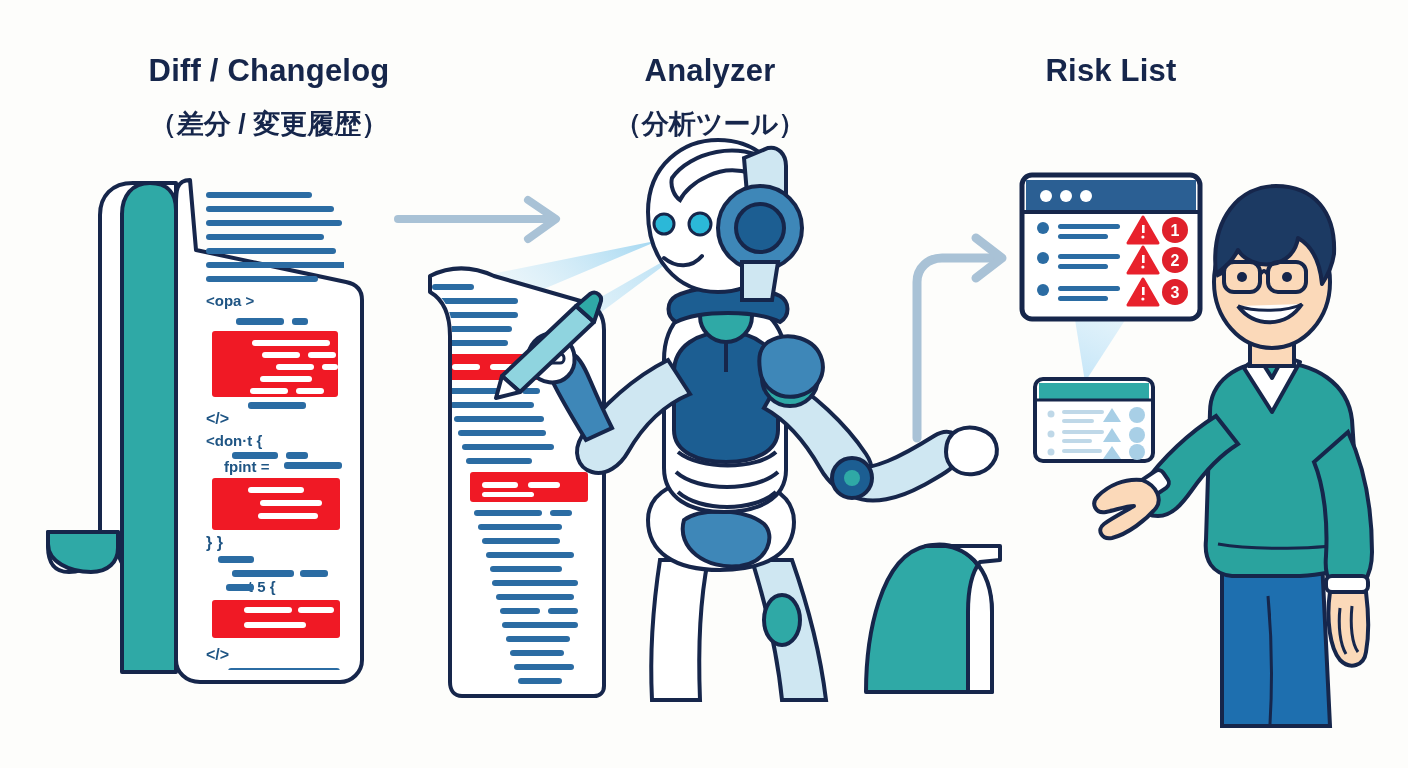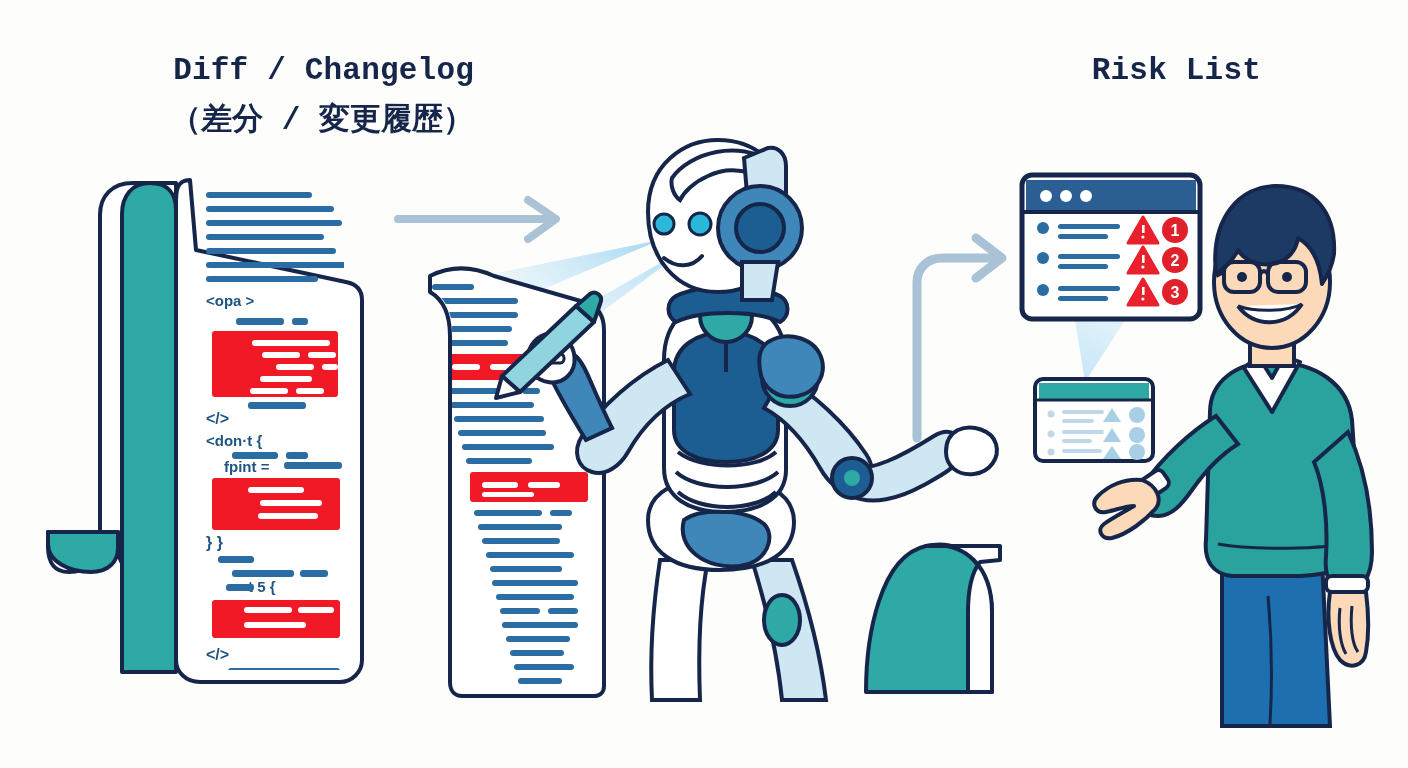--- a/index.html
+++ b/index.html
@@ -4,23 +4,23 @@
 <style>
   html,body{margin:0;padding:0;}
   body{
     width:1408px;height:768px;overflow:hidden;
     background:#FDFDFB;
     font-family:"Liberation Sans", sans-serif;
   }
   #stage{position:relative;width:1408px;height:768px;background:#FDFDFB;}
   #art{position:absolute;left:0;top:0;width:1408px;height:768px;}
 
-  .hdr{position:absolute;text-align:right;color:#16264B;font-family:Liberation Mono, monospace;}
+  .hdr{position:absolute;text-align:center;color:#16264B;}
   .hdr .en{font-size:31px;font-weight:bold;line-height:1.16;letter-spacing:.2px;}
-  .hdr .jp{font-size:31px;font-weight:bold;line-height:1.2;margin-top:13px;}
+  .hdr .jp{font-size:27px;font-weight:bold;line-height:1.2;margin-top:19px;}
 
   #hdr-diff{left:64px;top:53px;width:410px;}
   #hdr-analyzer{left:540px;top:53px;width:340px;}
   #hdr-risk{left:961px;top:53px;width:300px;}
 </style>
 </head>
 <body>
 
 <div id="stage">
 
@@ -448,18 +448,20 @@
       <path d="M1238 306 C1254 328 1286 328 1302 304" stroke="#16264B" stroke-width="4" fill="#FFFFFF" stroke-linejoin="round"></path>
       <path d="M1238 306 C1254 312 1288 312 1302 304" stroke="#16264B" stroke-width="3" fill="none"></path>
     </g>
   </svg>
 
   <div class="hdr" id="hdr-diff">
     <div class="en">Diff / Changelog</div>
     <div class="jp">（差分 / 変更履歴）</div>
   </div>
   <div class="hdr" id="hdr-analyzer">
+    <div class="en">Analyzer</div>
+    <div class="jp">（分析ツール）</div>
   </div>
   <div class="hdr" id="hdr-risk">
     <div class="en">Risk List</div>
   </div>
 
 </div>
 
 </body></html>

